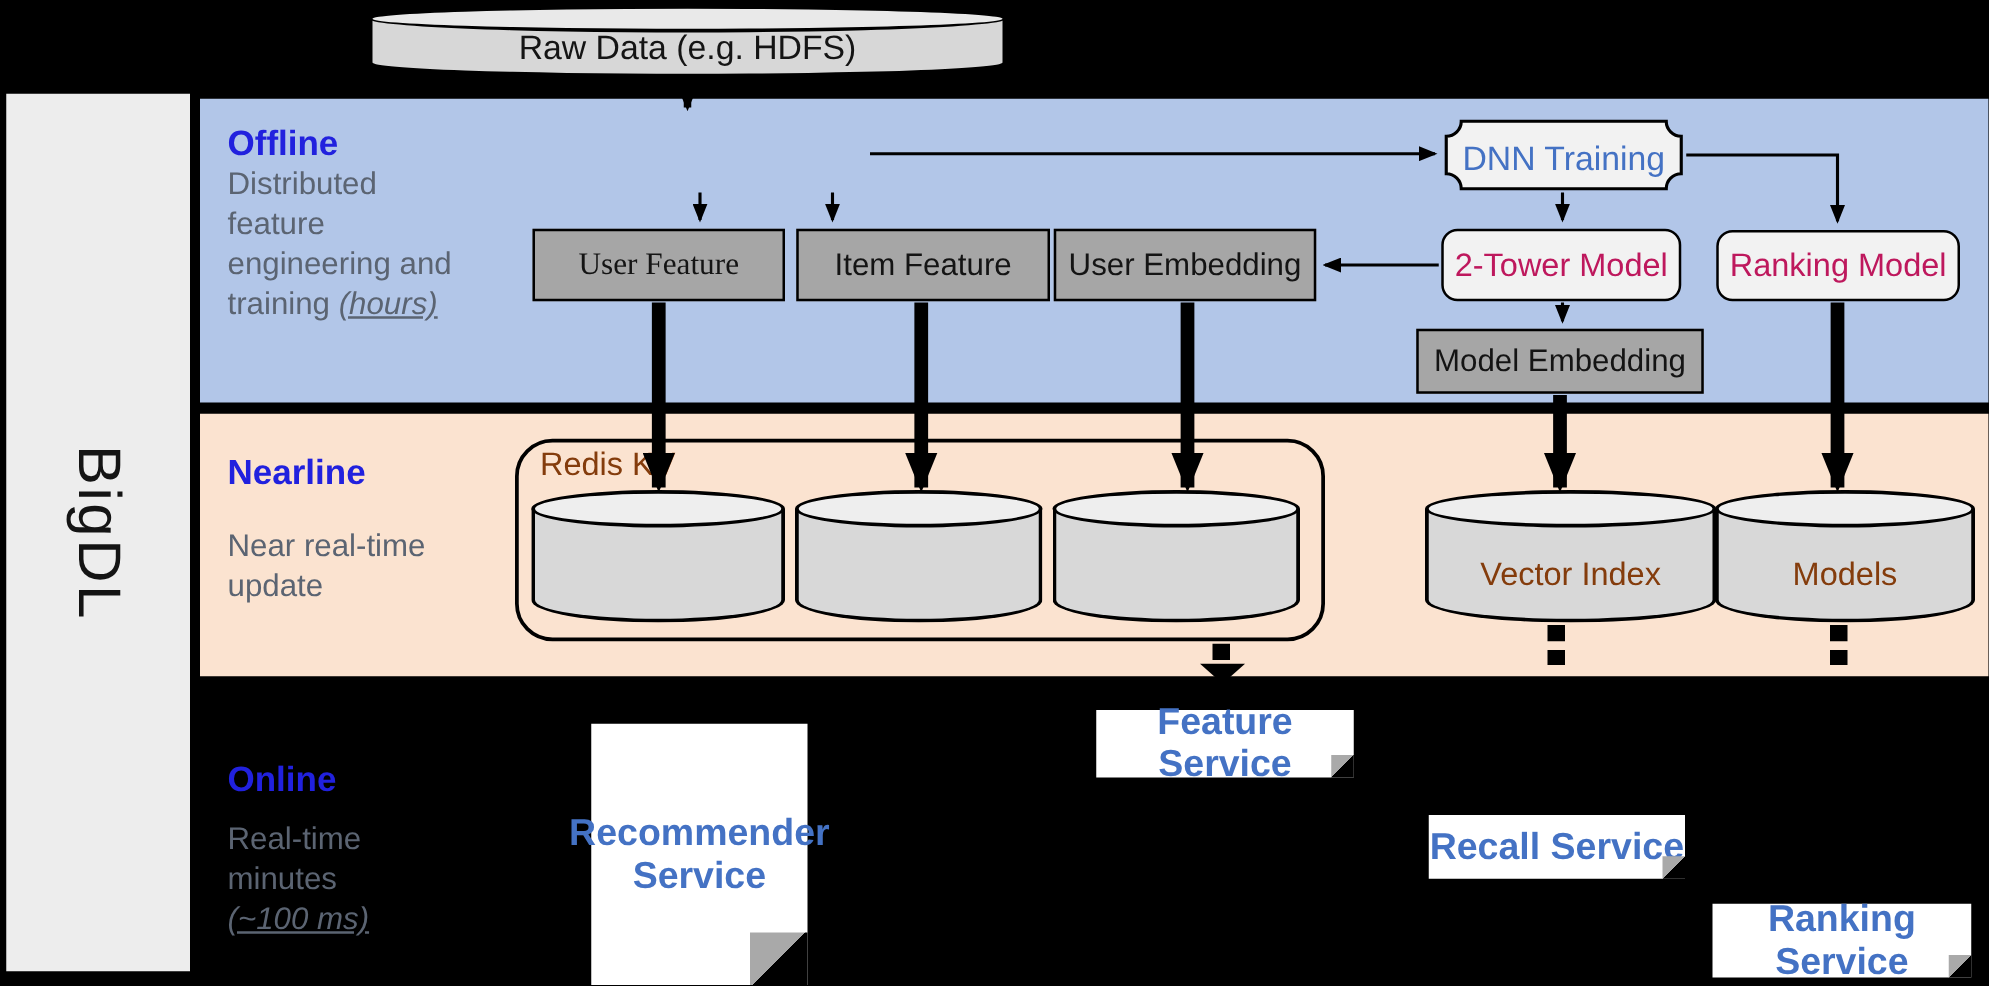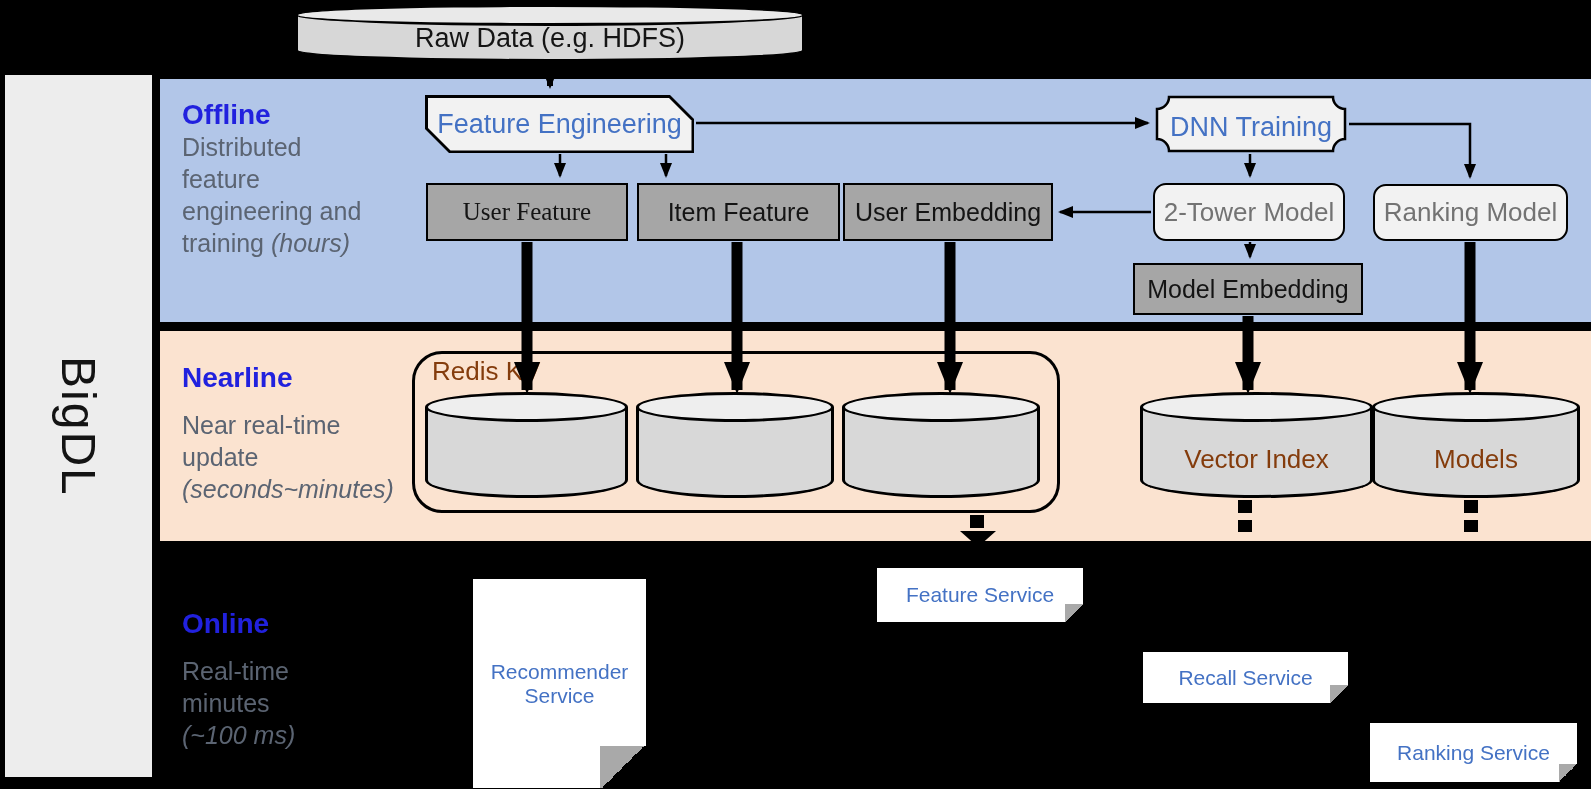--- a/index.html
+++ b/index.html
@@ -12,27 +12,27 @@
   .band-nearline{left:160px;top:331px;width:1431px;height:210px;background:#fbe3d0;}
 
   
   .sidebar{left:5px;top:75px;width:147px;height:702px;background:#ededed;
            display:flex;align-items:center;justify-content:center;}
   .sidebar .brand{writing-mode:vertical-rl;font-size:48px;color:#141414;letter-spacing:2px;}
 
   
   .band-title{font-size:28px;font-weight:600;color:#2121de;}
   .band-sub{font-size:25px;line-height:32px;color:#5b6472;}
-  .band-sub .it{font-style:italic;}
+  .band-sub .it{font-style:italic;text-decoration:underline;}
 
   
   .gray-box{background:#a6a6a6;border:2.5px solid #000;display:flex;align-items:center;
             justify-content:center;font-size:25px;color:#141414;}
   .round-box{background:#f2f2f2;border:2.5px solid #000;border-radius:13px;display:flex;
-             align-items:center;justify-content:center;font-size:26px;color:#737373;}
+             align-items:center;justify-content:center;font-size:26px;color:#be185d;}
   .node-label{position:absolute;inset:0;display:flex;align-items:center;justify-content:center;}
 
   
   .snip-outer{background:#000;clip-path:polygon(0 0,calc(100% - 24px) 0,100% 24px,100% 100%,24px 100%,0 calc(100% - 24px));}
   .snip-inner{position:absolute;inset:2.5px;background:#f2f2f2;
               clip-path:polygon(0 0,calc(100% - 23px) 0,100% 23px,100% 100%,23px 100%,0 calc(100% - 23px));}
   .blue-label{font-size:26px;color:#4472c4;}
 
   
   .redis-frame{left:412px;top:351px;width:648px;height:162px;border:3px solid #000;border-radius:30px;background:transparent;}
@@ -48,21 +48,21 @@
                justify-content:center;font-size:26px;color:#843c0c;z-index:3;}
 
   
   .rawcyl{left:295px;top:4px;width:510px;height:58px;}
   .rawcyl .top{height:22px;background:#e9e9e9;}
   .rawcyl .body{top:11px;background:#d7d7d7;border-radius:0 0 50% 50%/0 0 12px 12px;}
   .rawcyl .clabel{top:10px;font-size:27px;color:#141414;}
 
   
   .doc{background:#fff;color:#4472c4;display:flex;align-items:center;justify-content:center;
-       text-align:center;font-size:21px;}
+       text-align:center;font-size:30px;font-weight:bold;}
   .doc .fold{position:absolute;right:0;bottom:0;background:linear-gradient(315deg,#000 50%,#a9a9a9 50%);}
   .fold-sm{width:18px;height:18px;}
   .fold-lg{width:46px;height:42px;}
 
   svg.wires{position:absolute;left:0;top:0;z-index:6;pointer-events:none;}
   .z1{z-index:1}.z2{z-index:2}.z3{z-index:3}
 </style>
 </head>
 <body>
 
@@ -80,46 +80,41 @@
     <div class="band-sub" style="">
       <div>Distributed</div>
       <div>feature</div>
       <div>engineering and</div>
       <div><span>training </span><span class="it">(hours)</span></div>
     </div>
   </div>
 
   <div class="abs z3" style="left:182px;top:362px;width:240px;">
     <div class="band-title">Nearline</div>
-    <div class="band-sub" style="margin-top:15px;">
+    <div class="band-sub" style="margin-top:27px;">
       <div>Near real-time</div>
       <div>update</div>
-      <div class="it">(seconds~minutes)</div>
     </div>
   </div>
 
   <div class="abs z3" style="left:182px;top:608px;width:230px;">
     <div class="band-title">Online</div>
     <div class="band-sub" style="margin-top:15px;">
       <div>Real-time</div>
       <div>minutes</div>
       <div class="it">(~100 ms)</div>
     </div>
   </div>
 
   <div class="cyl rawcyl z3">
     <div class="top"></div>
     <div class="body"></div>
     <div class="clabel">Raw Data (e.g. HDFS)</div>
   </div>
 
-  <div class="abs snip-outer z3" style="left:425px;top:95px;width:269px;height:58px;">
-    <div class="snip-inner"></div>
-    <div class="node-label blue-label" style="font-size:27px;">Feature Engineering</div>
-  </div>
 
   <div class="abs z3" style="left:1155px;top:95px;width:192px;height:64px;text-align:right;">
     <svg width="192" height="58" viewBox="0 0 192 58" style="overflow:visible;">
       <path d="M14,2 H178 A12,12 0 0 0 190,14 V44 A12,12 0 0 0 178,56 H14 A12,12 0 0 0 2,44 V14 A12,12 0 0 0 14,2 Z" fill="#f2f2f2" stroke="#000" stroke-width="2.5"></path>
     </svg>
     <div class="node-label blue-label" style="font-size:27px;">DNN Training</div>
   </div>
 
   <div class="abs gray-box z3" style="left:426px;top:183px;width:202px;height:58px;font-family:Liberation Serif, serif;">User Feature</div>
   <div class="abs gray-box z3" style="left:637px;top:183px;width:203px;height:58px;">Item Feature</div>

